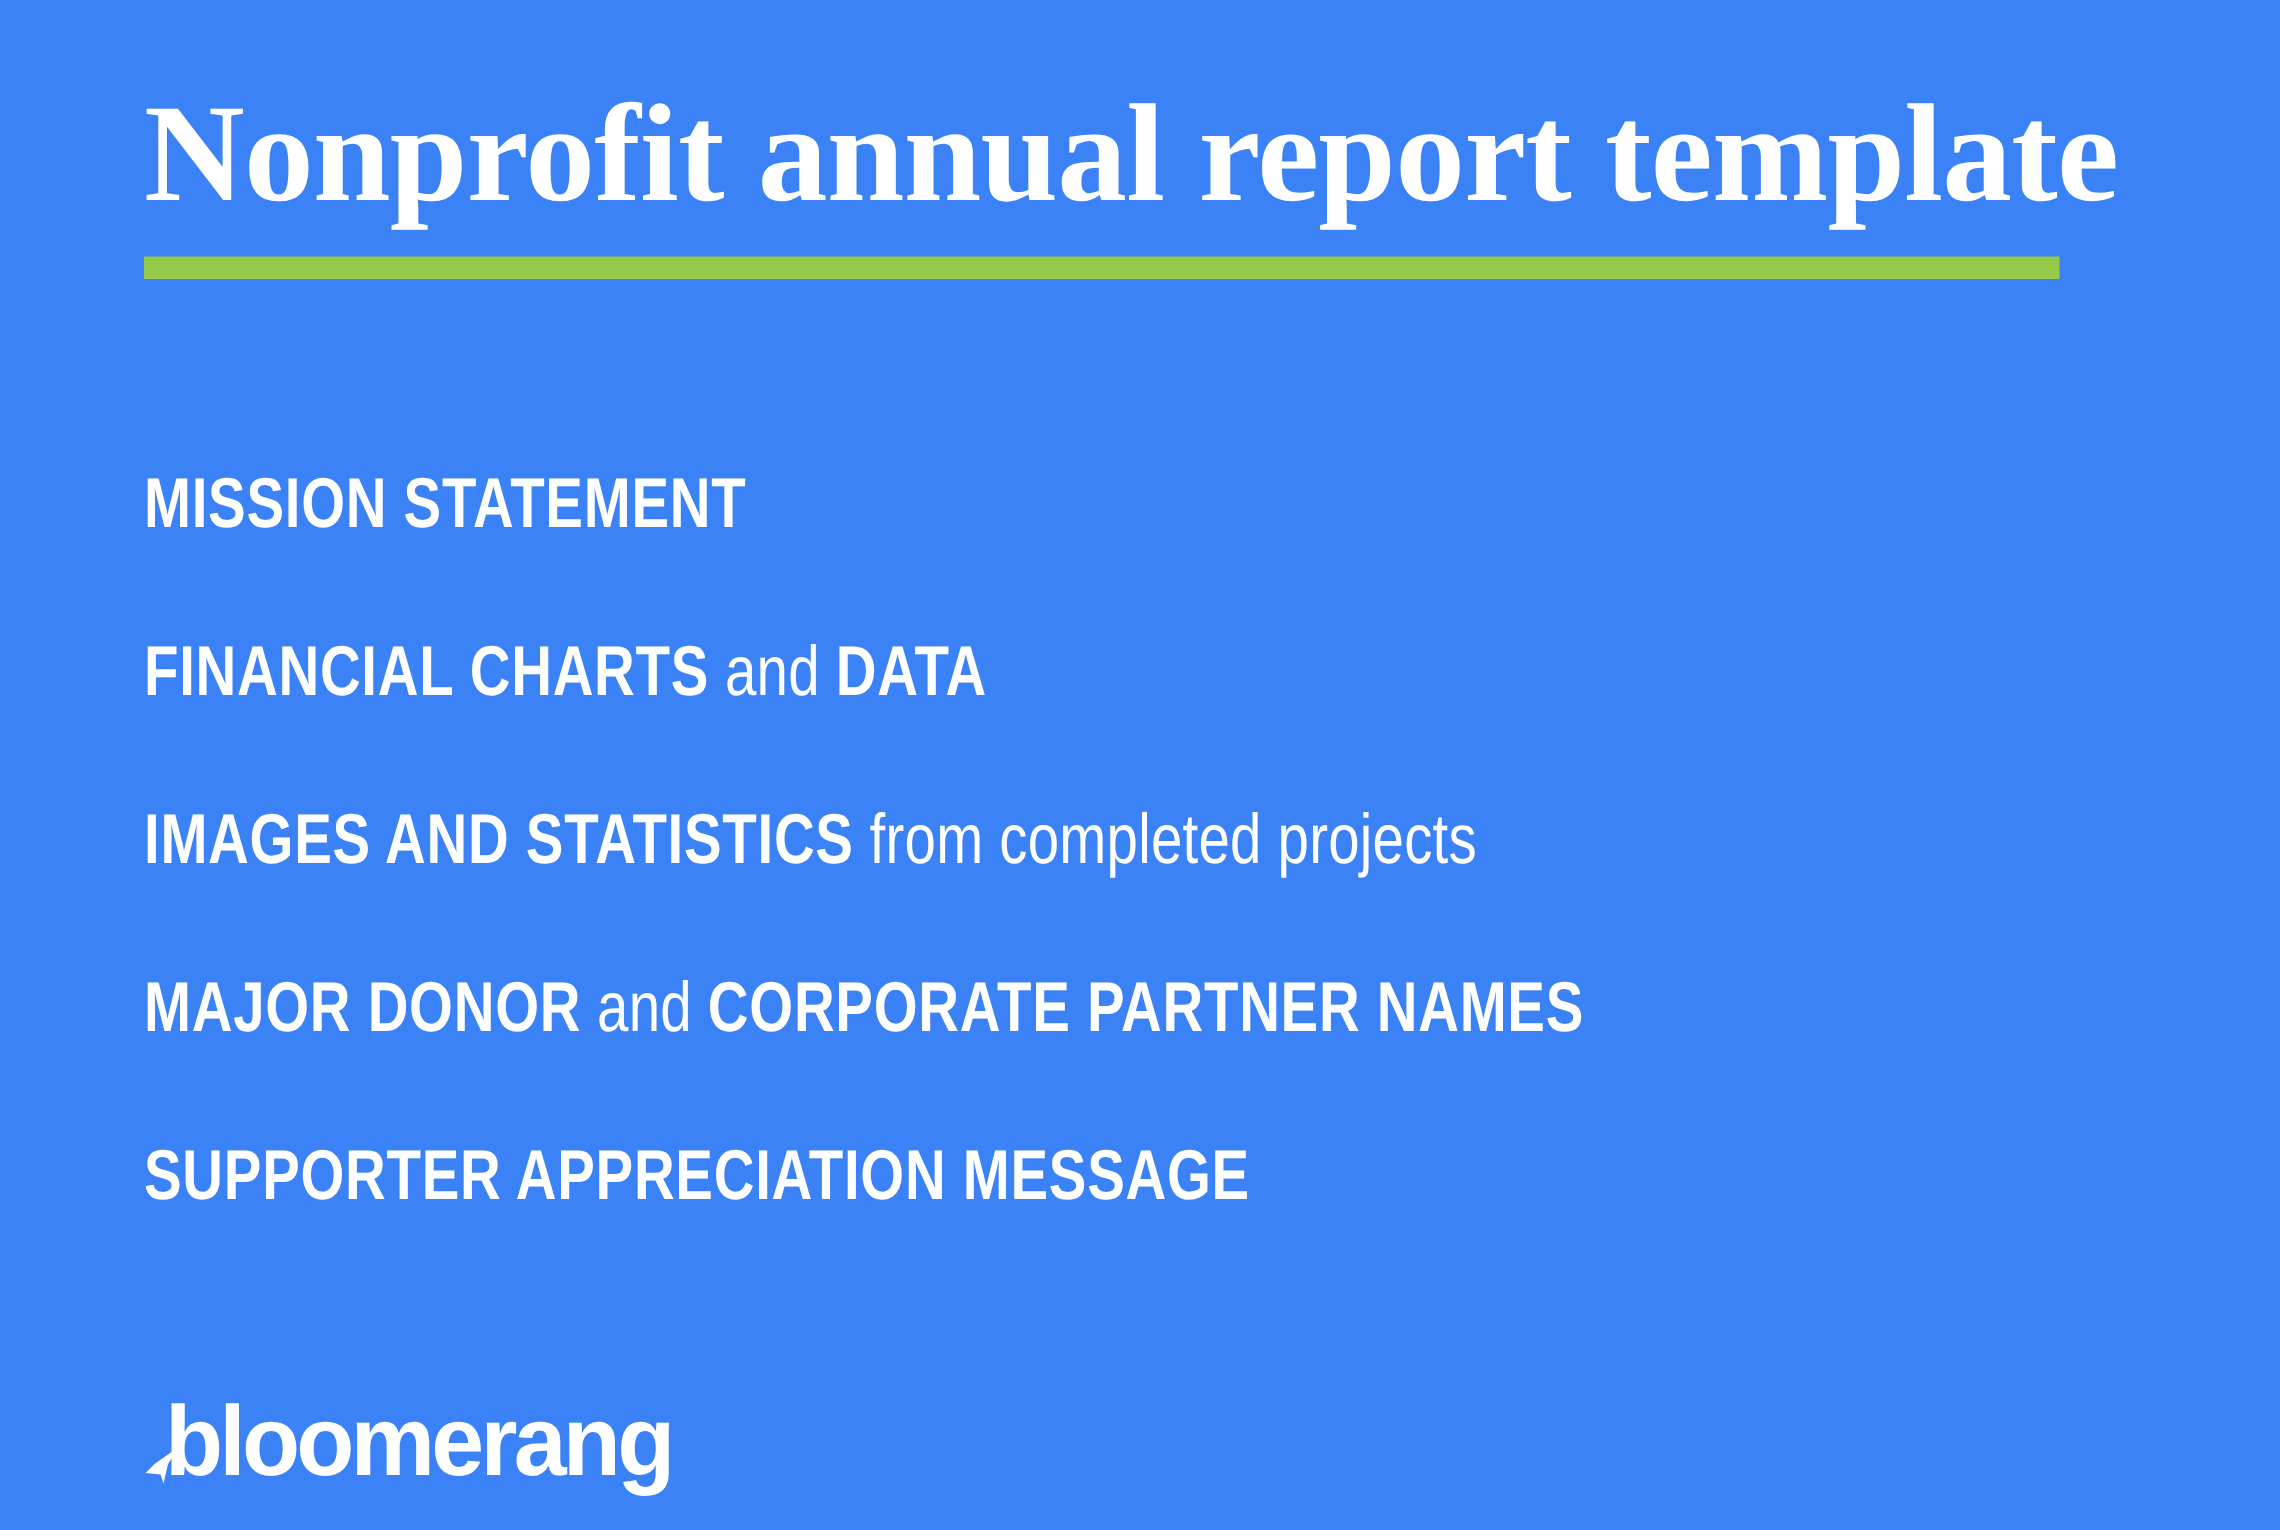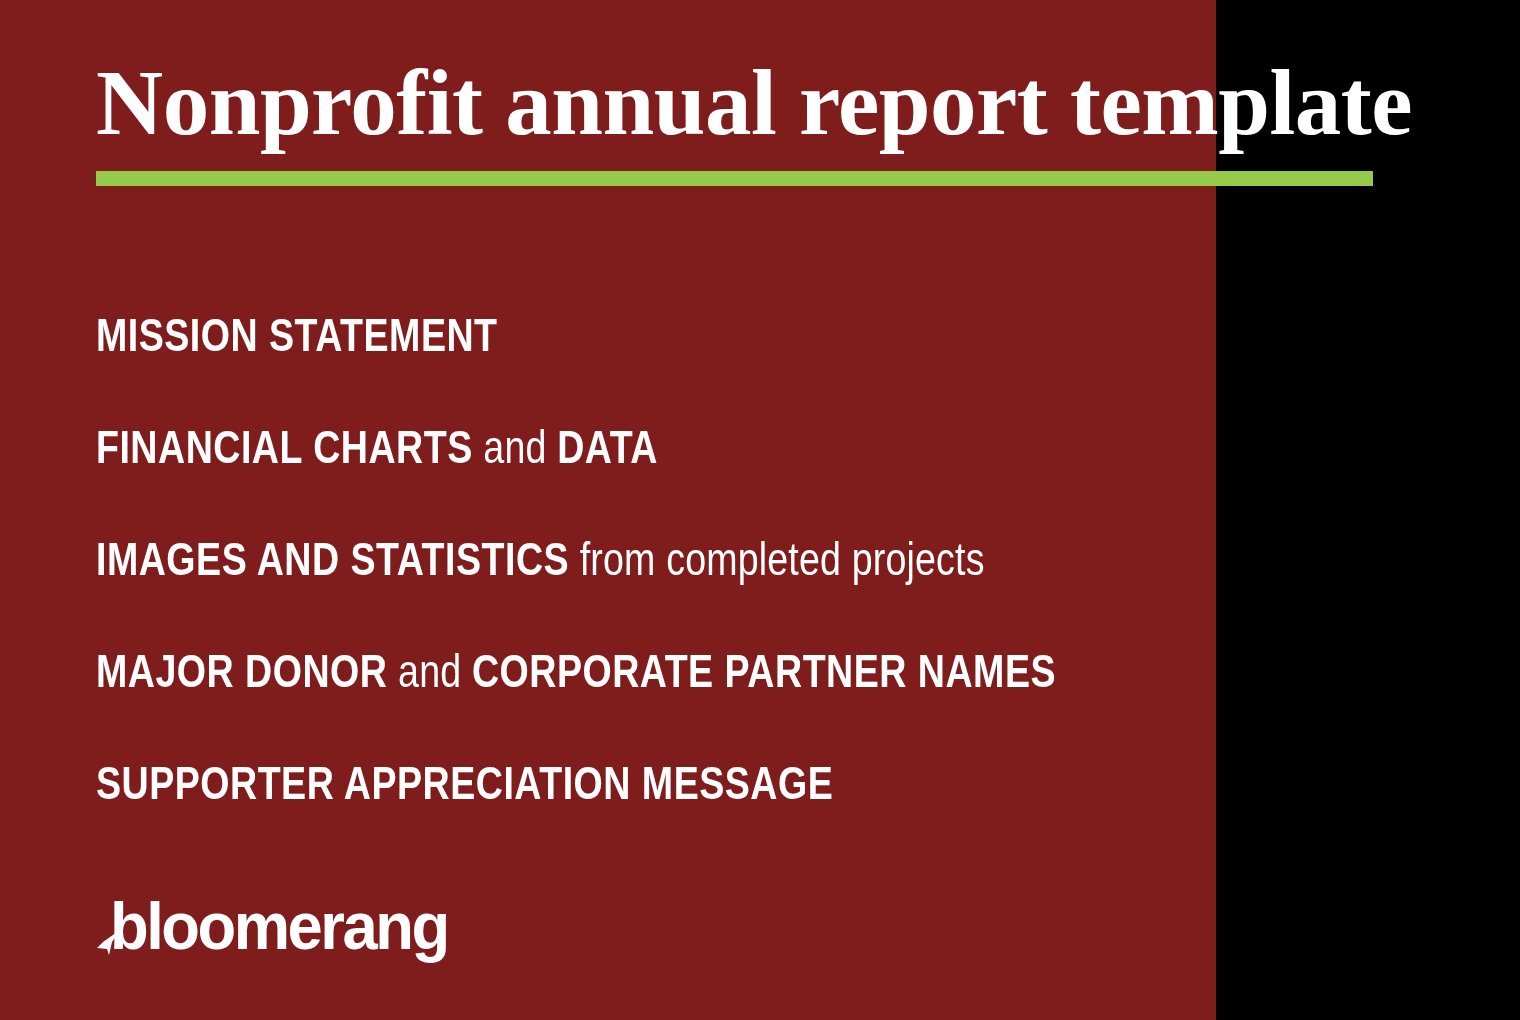--- a/index.html
+++ b/index.html
@@ -8,23 +8,23 @@
     background: #000000;
   }
   body {
     width: 1520px;
     height: 1020px;
     overflow: hidden;
     font-family: "Liberation Sans", sans-serif;
   }
   #slide {
     position: relative;
-    width: 1216px;
+    width: 1520px;
     height: 1020px;
-    background: #7f1d1d;
+    background: #3b82f6;
   }
 
   
   .title-block {
     position: absolute;
     left: 96px;
     top: 56px;
     width: 1300px;
   }
   .slide-title {
@@ -76,21 +76,21 @@
   }
   .seg-light {
     font-weight: 400;
     letter-spacing: 0.2px;
   }
 
   
   .logo {
     position: absolute;
     left: 96px;
-    top: 893px;
+    top: 927px;
     width: 310px;
     height: 78px;
   }
   .logo-wordmark {
     position: absolute;
     left: 14px;
     top: 0px;
     font-family: "Liberation Sans", sans-serif;
     font-weight: 700;
     font-size: 66px;

